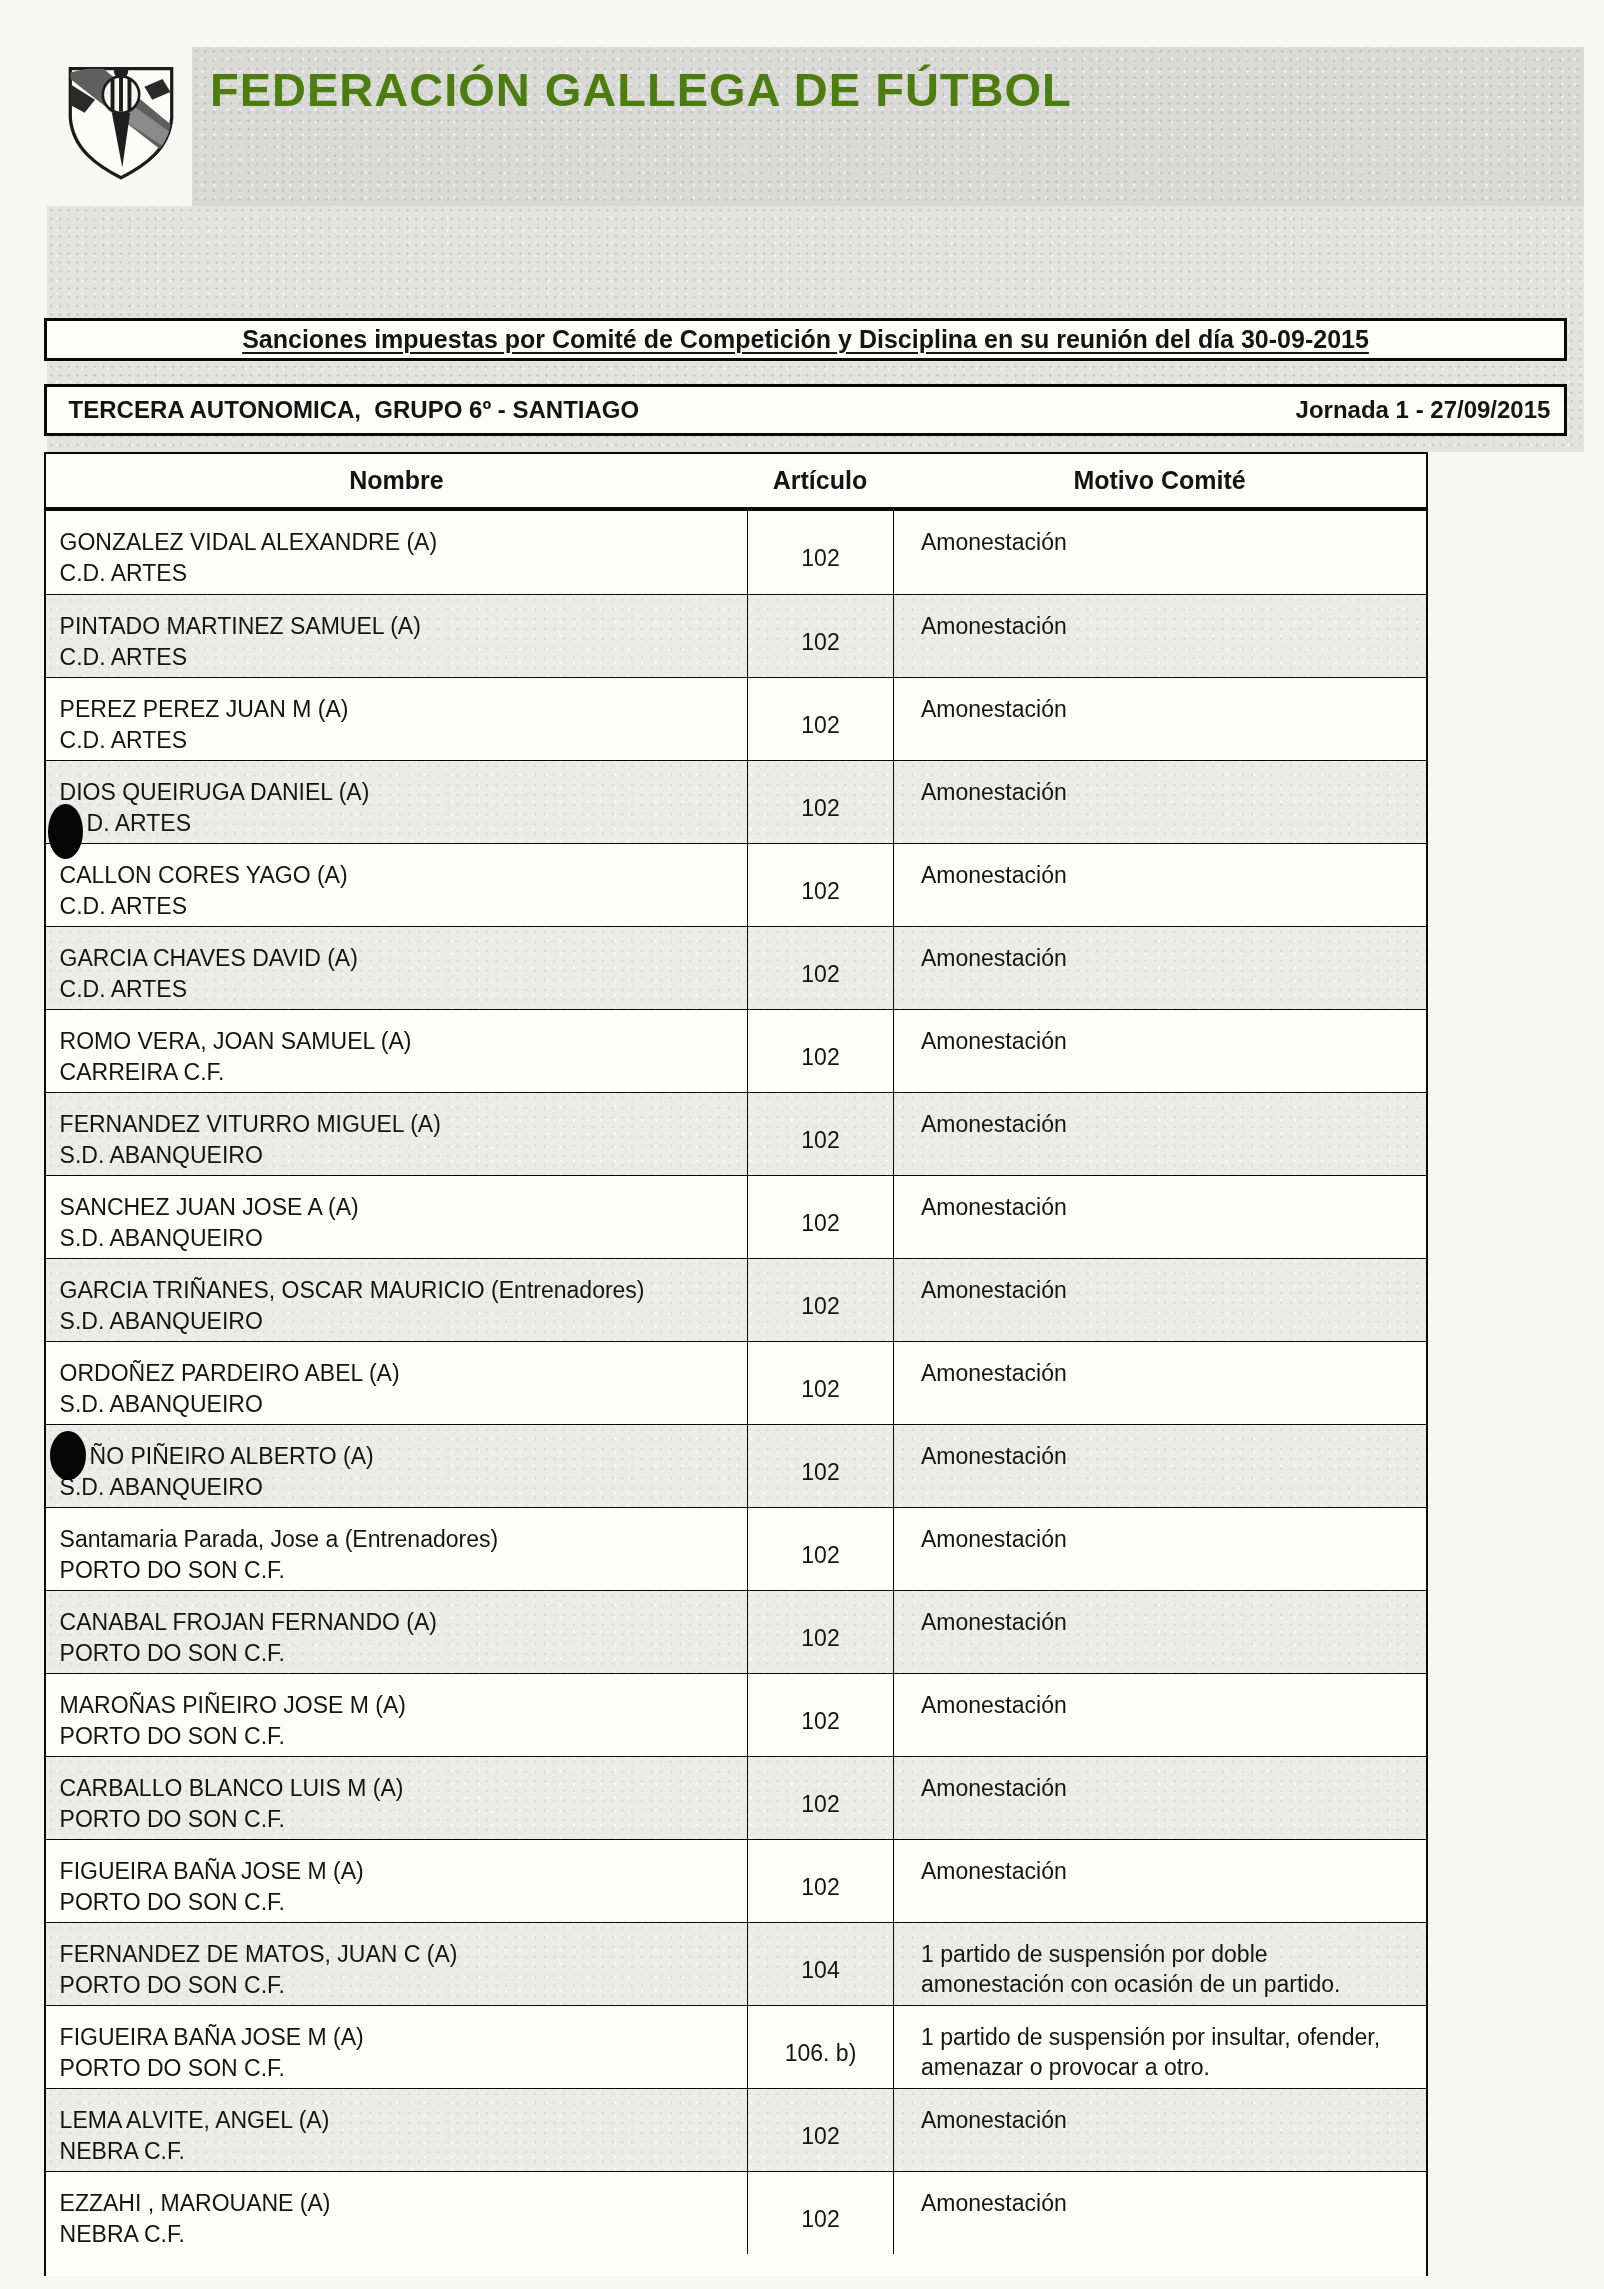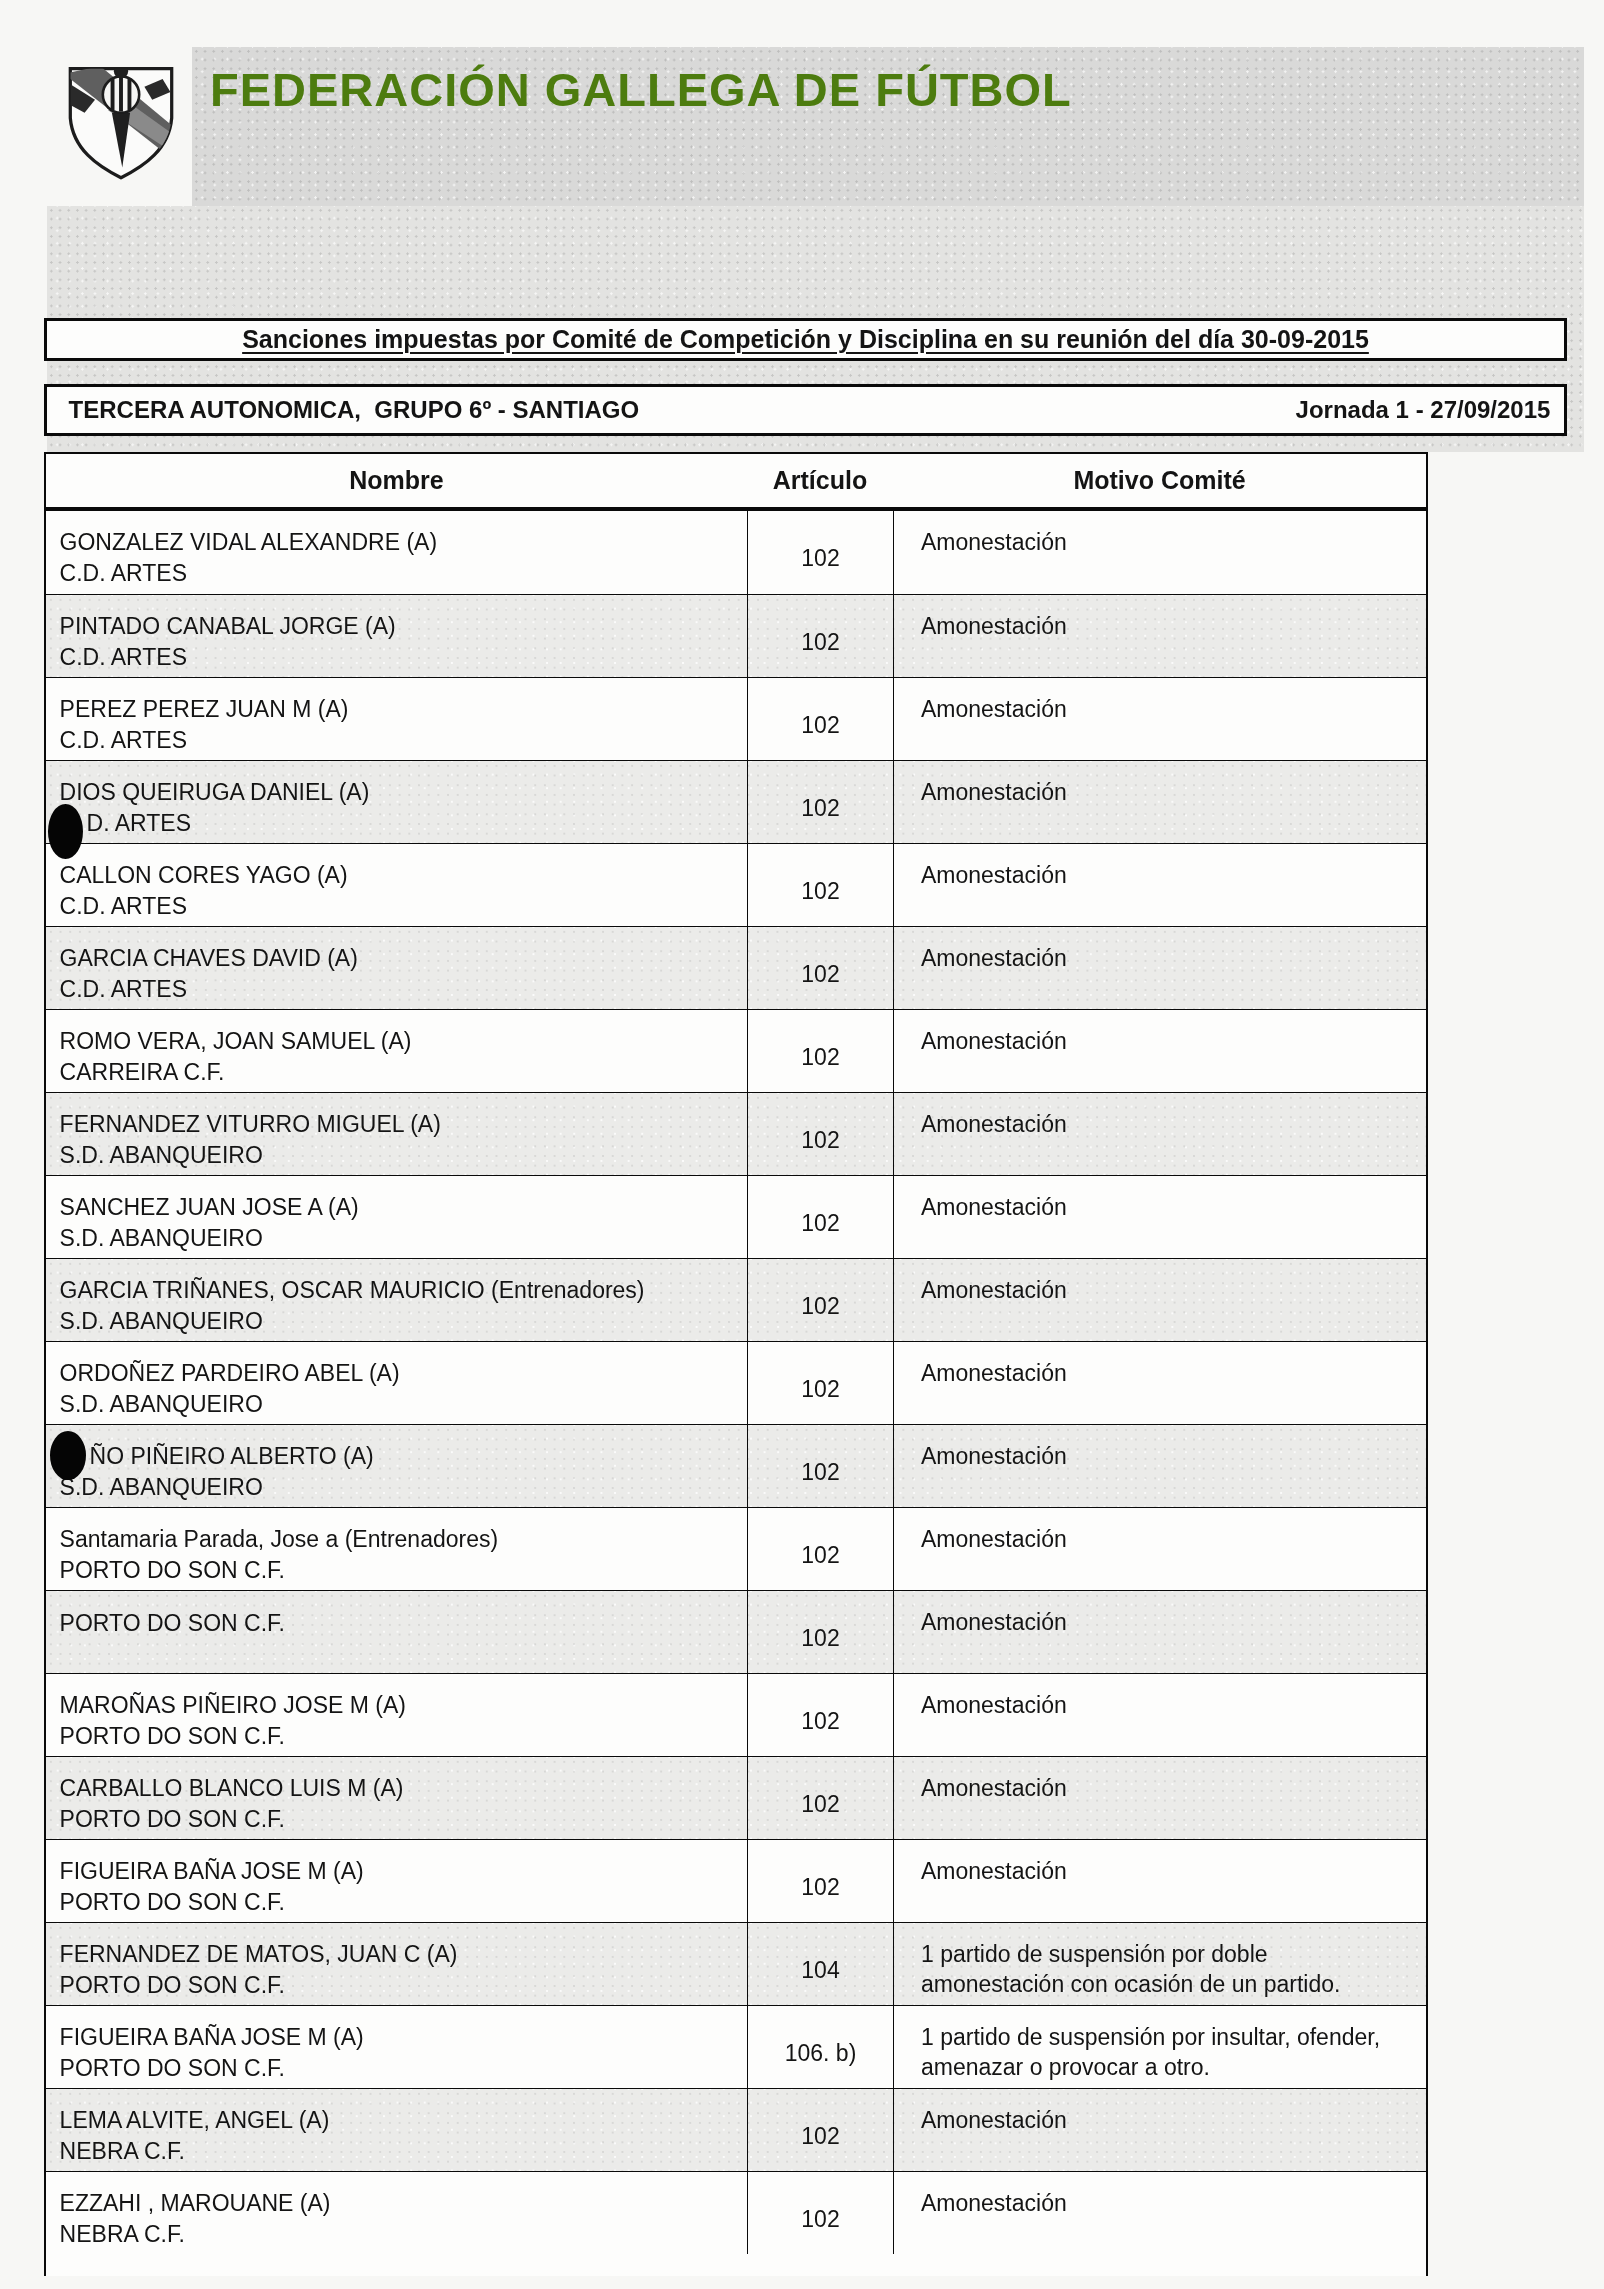--- a/index.html
+++ b/index.html
@@ -142,21 +142,21 @@
       <div class="artv">102</div>
     </div>
     <div class="cell mot">
       <div class="motv">Amonestación</div>
     </div>
   </div>
 
   <div class="row shaded">
 
     <div class="cell name">
-      <div class="nm">PINTADO CANABAL JORGE (A)</div>
+      <div class="nm">PINTADO MARTINEZ SAMUEL (A)</div>
       <div class="club">C.D. ARTES</div>
     </div>
     <div class="cell art">
       <div class="artv">102</div>
     </div>
     <div class="cell mot">
       <div class="motv">Amonestación</div>
     </div>
   </div>
 
@@ -312,20 +312,21 @@
       <div class="artv">102</div>
     </div>
     <div class="cell mot">
       <div class="motv">Amonestación</div>
     </div>
   </div>
 
   <div class="row shaded">
 
     <div class="cell name">
+      <div class="nm">CANABAL FROJAN FERNANDO (A)</div>
       <div class="club">PORTO DO SON C.F.</div>
     </div>
     <div class="cell art">
       <div class="artv">102</div>
     </div>
     <div class="cell mot">
       <div class="motv">Amonestación</div>
     </div>
   </div>
 

